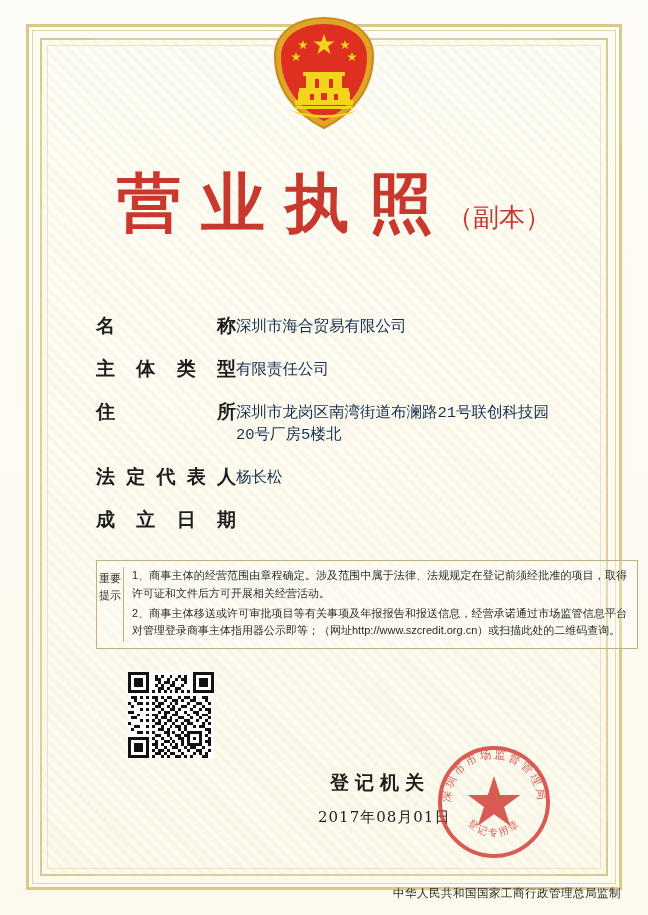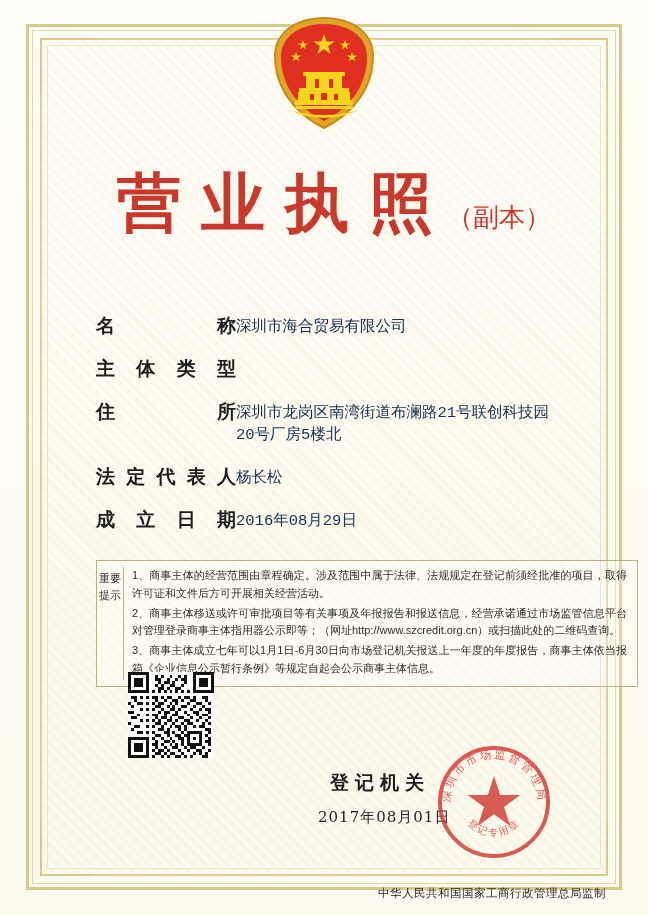--- a/index.html
+++ b/index.html
@@ -236,21 +236,21 @@
     left: 432px;
     top: 740px;
     width: 124px;
     height: 124px;
     opacity: 0.82;
   }
 
   
   .footer {
     position: absolute;
-    right: 42px;
+    right: 27px;
     bottom: 14px;
     font-family: "DejaVu Serif", "Liberation Serif", serif;
     font-size: 11.5px;
     color: #2a2a2a;
     letter-spacing: 0.5px;
   }
 </style>
 </head>
 <body>
 
@@ -316,20 +316,21 @@
       <div class="field-value">深圳市海合贸易有限公司</div>
     </div>
 
     <div class="field-row">
       <div class="field-label">
         <span class="ch">主</span>
         <span class="ch">体</span>
         <span class="ch">类</span>
         <span class="ch">型</span>
       </div>
+      <div class="field-value">有限责任公司</div>
     </div>
 
     <div class="field-row">
       <div class="field-label">
         <span class="ch">住</span>
         <span class="ch">所</span>
       </div>
       <div class="field-value">深圳市龙岗区南湾街道布澜路21号联创科技园20号厂房5楼北</div>
     </div>
 
@@ -344,31 +345,29 @@
       <div class="field-value">杨长松</div>
     </div>
 
     <div class="field-row">
       <div class="field-label">
         <span class="ch">成</span>
         <span class="ch">立</span>
         <span class="ch">日</span>
         <span class="ch">期</span>
       </div>
-      <div class="field-value">2016年08月29日</div>
     </div>
 
   </div>
 
   <div class="notice">
     <div class="notice-title">重要提示</div>
     <div class="notice-body">
       <p>1、商事主体的经营范围由章程确定。涉及范围中属于法律、法规规定在登记前须经批准的项目，取得许可证和文件后方可开展相关经营活动。</p>
       <p>2、商事主体移送或许可审批项目等有关事项及年报报告和报送信息，经营承诺通过市场监管信息平台对管理登录商事主体指用器公示即等；（网址http://www.szcredit.org.cn）或扫描此处的二维码查询。</p>
-      <p>3、商事主体成立七年可以1月1日-6月30日向市场登记机关报送上一年度的年度报告，商事主体依当报箱《企业信息公示暂行条例》等规定自起会公示商事主体信息。</p>
     </div>
   </div>
 
   <div class="qr">
     <svg viewBox="0 0 29 29" width="86" height="86" shape-rendering="crispEdges" aria-hidden="true">
       <rect width="29" height="29" fill="#ffffff"></rect>
       <g fill="#111111">
 
         <rect x="0" y="0" width="7" height="1"></rect>
           <rect x="0" y="6" width="7" height="1"></rect>

